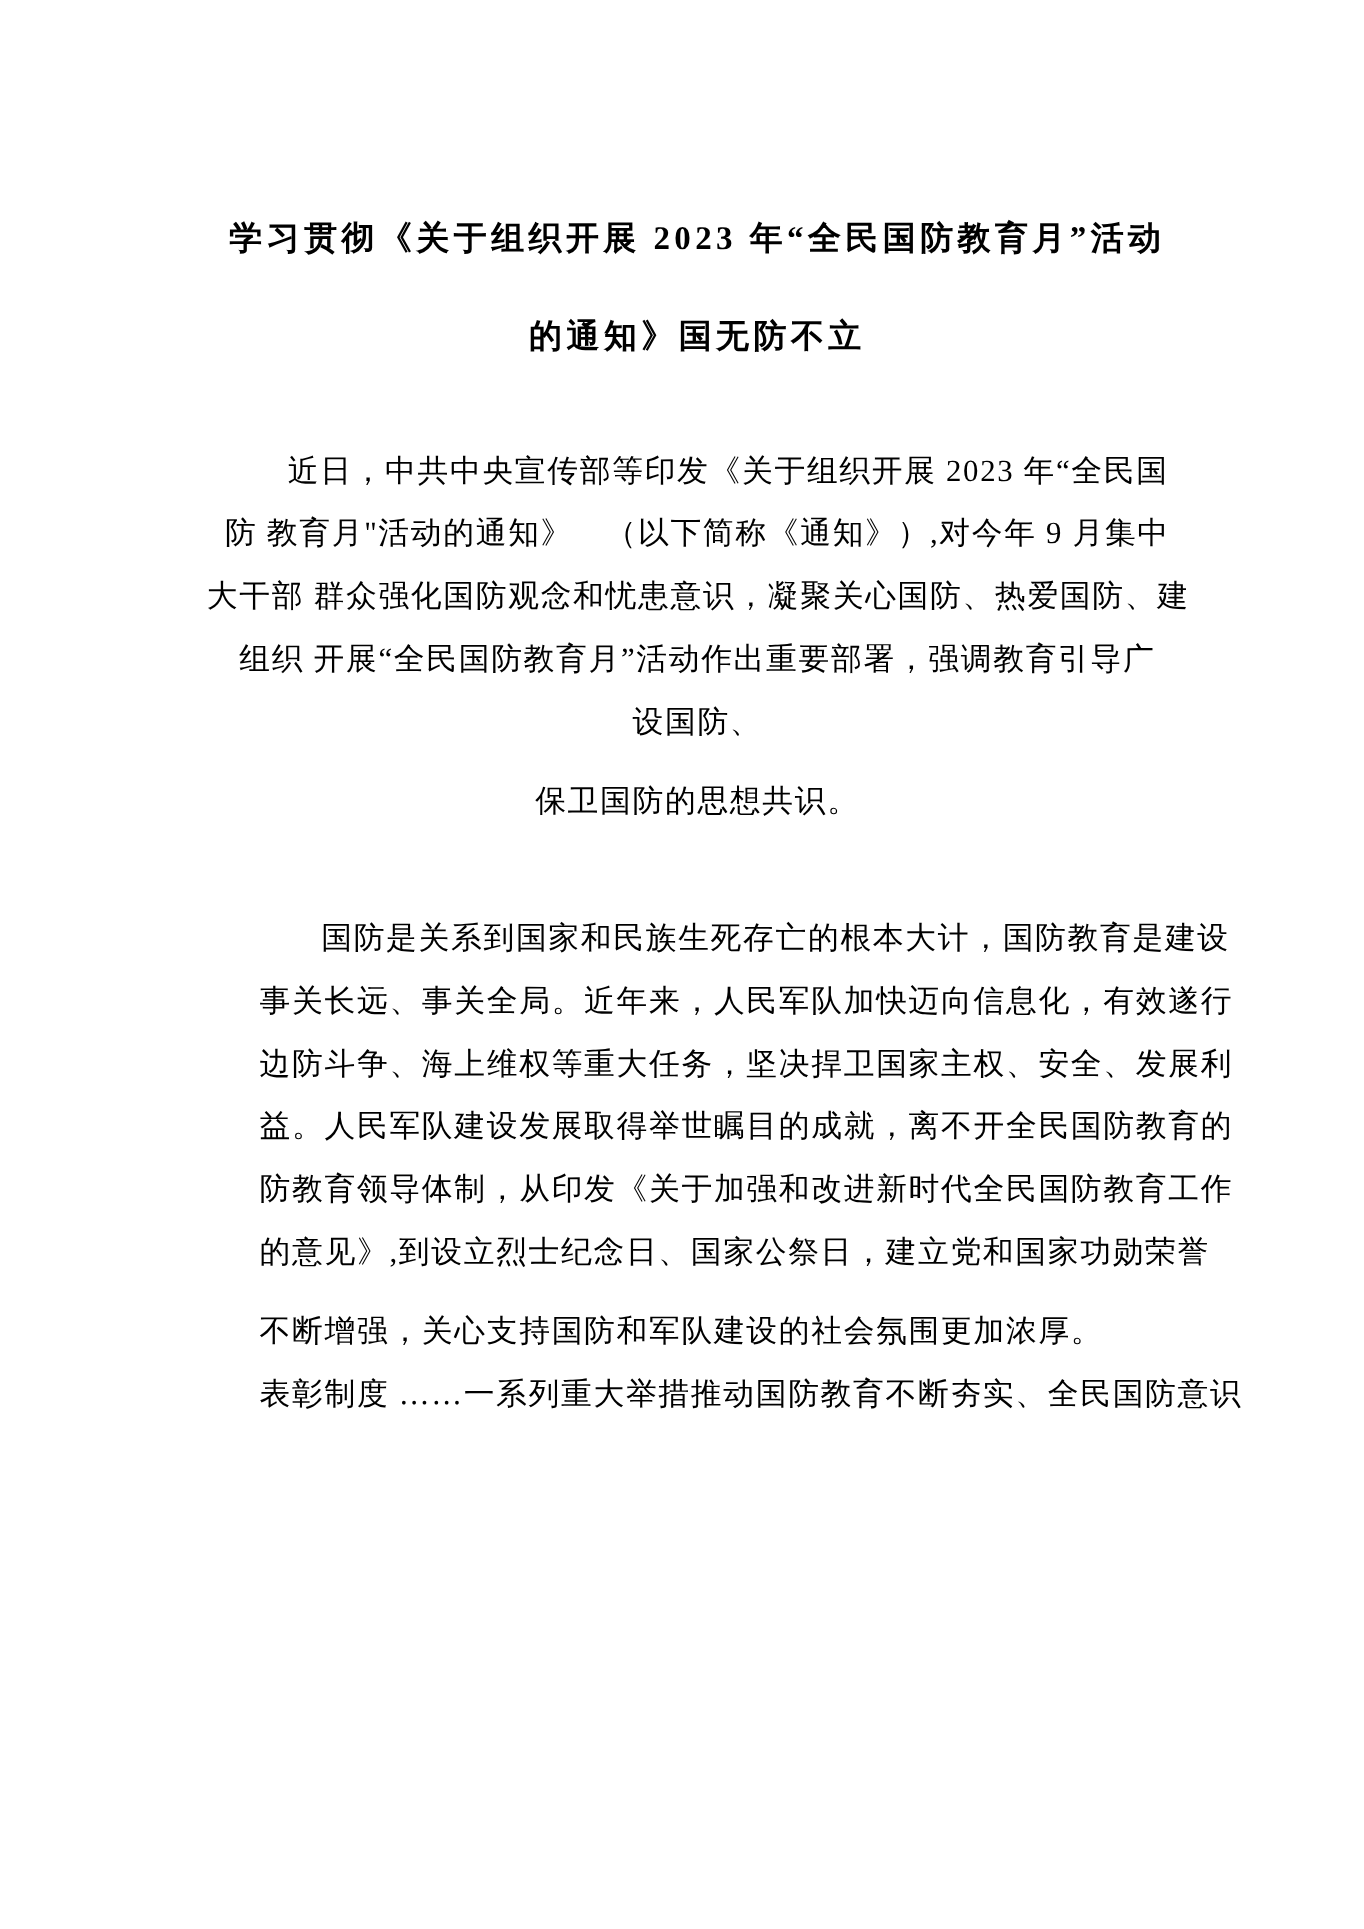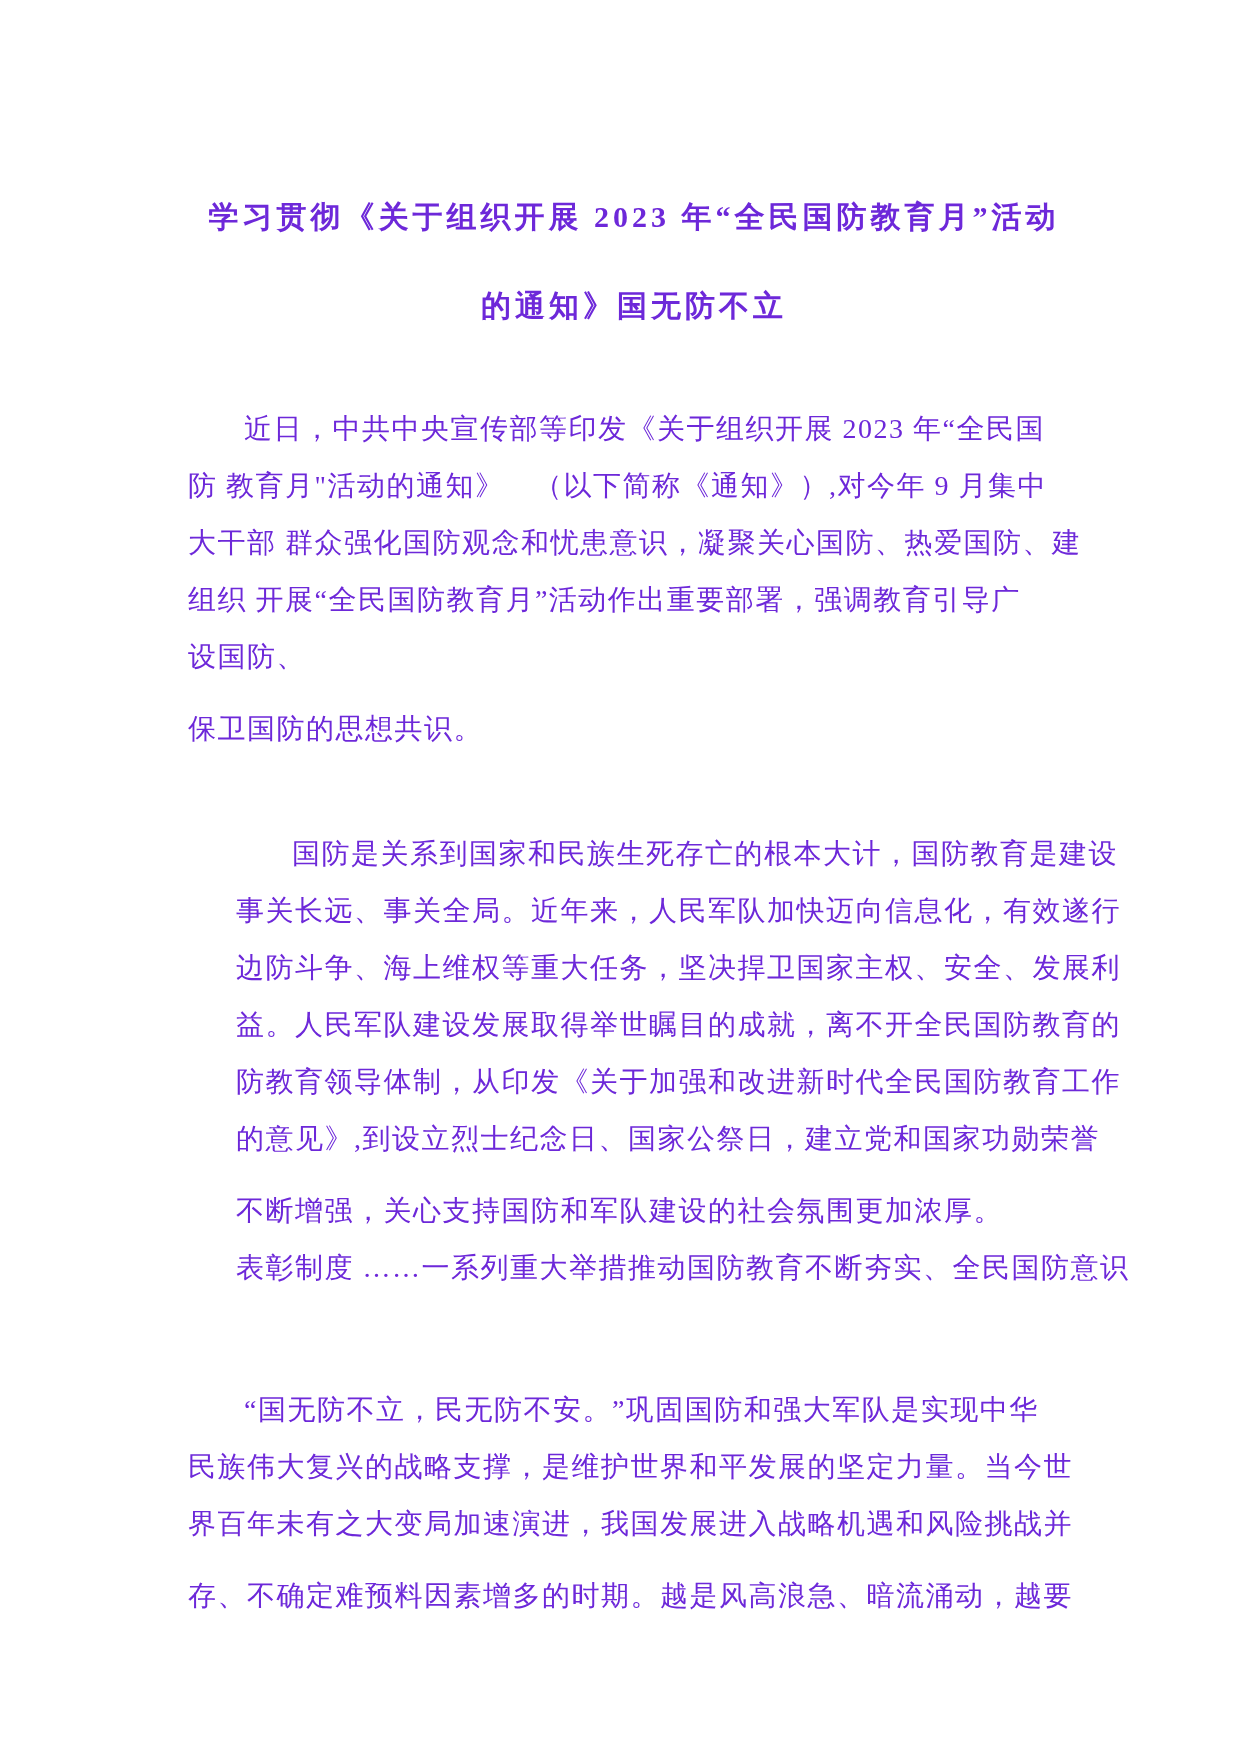--- a/index.html
+++ b/index.html
@@ -2,39 +2,39 @@
 <html><head>
 <meta charset="utf-8">
 <style>
   html, body { margin: 0; padding: 0; background: #ffffff; }
   .page {
     position: relative;
     width: 1240px;
     height: 1754px;
     margin: 0 auto;
     background: #ffffff;
-    color: #6d28d9;
+    color: #000000;
     font-family: "Liberation Serif", "DejaVu Serif", serif;
     box-sizing: border-box;
     padding: 172px 160px 0 188px;
     overflow: hidden;
   }
   .doc-title {
     margin: 0;
     text-align: center;
     font-size: 30px;
     font-weight: bold;
     letter-spacing: 4px;
   }
   .title-line {
     line-height: 89px;
     white-space: pre;
   }
   .para { margin: 0; }
-  .para-1 { margin-top: 50px; }
+  .para-1 { margin-top: 50px; text-align: center; }
   .para-2 { margin-top: 68px; margin-left: 48px; }
   .para-3 { margin-top: 85px; }
   .line {
     font-size: 28px;
     letter-spacing: 1.5px;
     line-height: 57px;
     white-space: pre;
   }
   .indent { text-indent: 56px; }
   .gap-sm { margin-top: 15px; }
@@ -62,20 +62,14 @@
     <div class="line indent">国防是关系到国家和民族生死存亡的根本大计，国防教育是建设</div>
     <div class="line">事关长远、事关全局。近年来，人民军队加快迈向信息化，有效遂行</div>
     <div class="line">边防斗争、海上维权等重大任务，坚决捍卫国家主权、安全、发展利</div>
     <div class="line">益。人民军队建设发展取得举世瞩目的成就，离不开全民国防教育的</div>
     <div class="line">防教育领导体制，从印发《关于加强和改进新时代全民国防教育工作</div>
     <div class="line">的意见》,到设立烈士纪念日、国家公祭日，建立党和国家功勋荣誉</div>
     <div class="line gap-sm">不断增强，关心支持国防和军队建设的社会氛围更加浓厚。</div>
     <div class="line">表彰制度 ……一系列重大举措推动国防教育不断夯实、全民国防意识</div>
   </div>
 
-  <div class="para para-3">
-    <div class="line indent">“国无防不立，民无防不安。”巩固国防和强大军队是实现中华</div>
-    <div class="line">民族伟大复兴的战略支撑，是维护世界和平发展的坚定力量。当今世</div>
-    <div class="line">界百年未有之大变局加速演进，我国发展进入战略机遇和风险挑战并</div>
-    <div class="line gap-sm">存、不确定难预料因素增多的时期。越是风高浪急、暗流涌动，越要</div>
-  </div>
 
 </div>
 
 </body></html>

